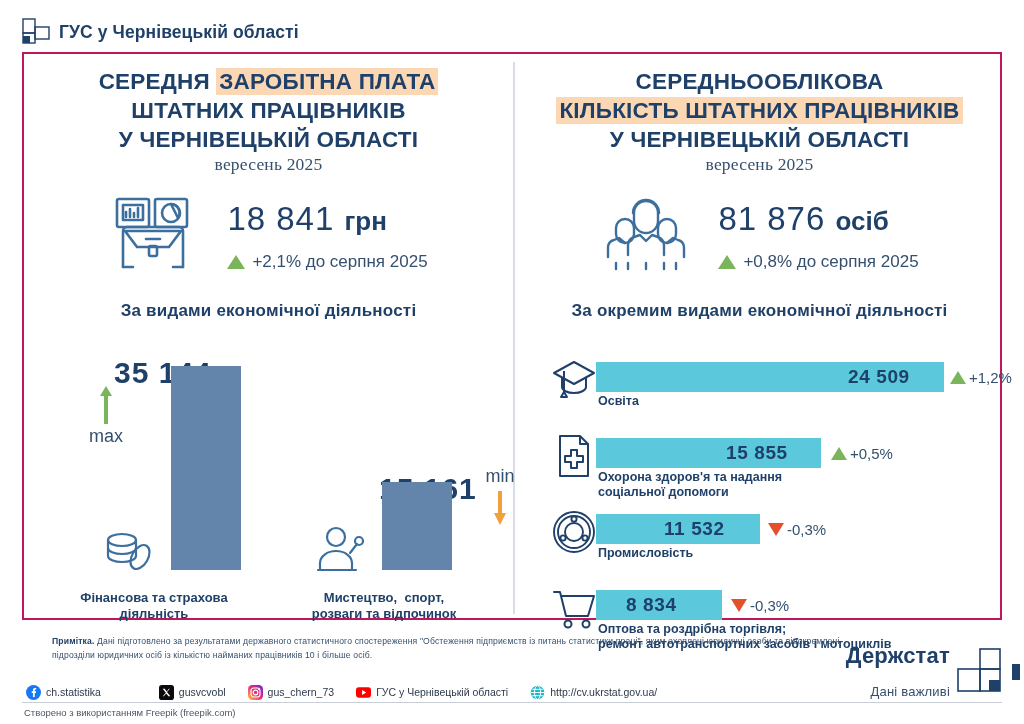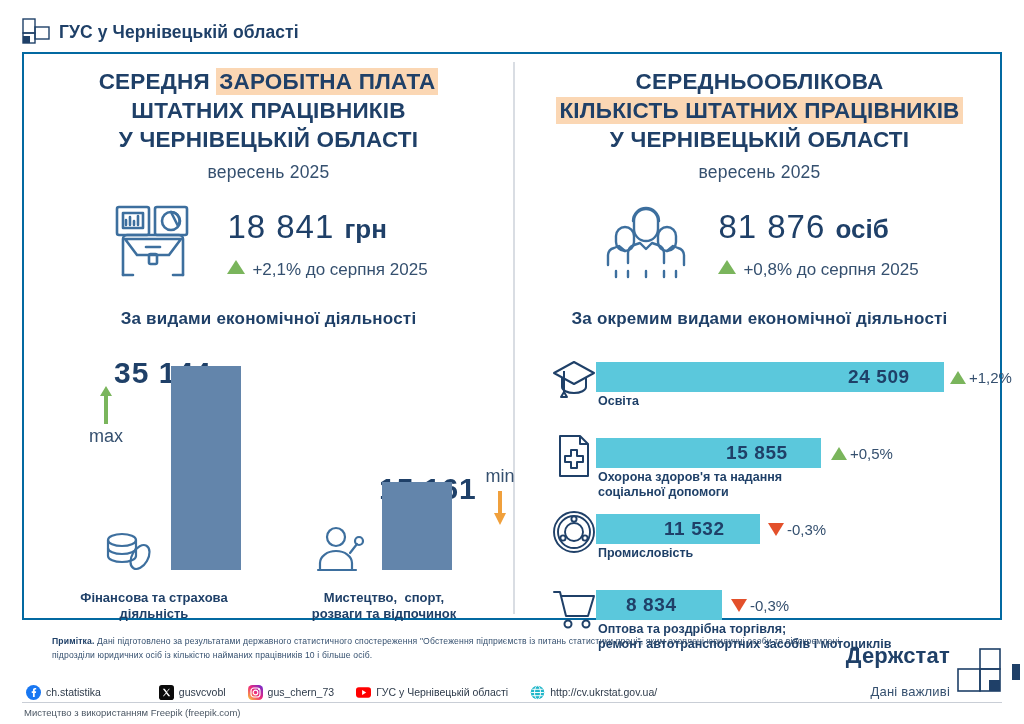--- a/index.html
+++ b/index.html
@@ -24,21 +24,21 @@
   .logo-mark { width: 28px; height: 28px; display: block; }
   .header-title {
     font-size: 17.5px; font-weight: 700; color: #1f4068;
     letter-spacing: .1px; white-space: nowrap;
   }
 
   
   .frame {
     position: absolute;
     left: 22px; top: 52px; width: 980px; height: 568px;
-    border: 2px solid #0369a1;
+    border: 2px solid #be185d;
     background: #fff;
   }
   .divider {
     position: absolute; left: 489px; top: 8px;
     width: 2px; height: 552px; background: #d9dde3;
   }
 
   
   .panel { position: absolute; top: 0; height: 100%; }
   .panel-left  { left: 0;     width: 489px; }
@@ -49,37 +49,37 @@
     font-size: 22.5px; font-weight: 700; color: #1f4068;
     line-height: 1.28; letter-spacing: .2px;
     white-space: nowrap;
   }
   .t-line .hl {
     background: #fbd7b4;
     padding: 1px 3px;
   }
   .t-sub {
     font-size: 17.5px; font-weight: 400; color: #35506f;
-    margin-top: 8px; letter-spacing: .2px;
+    margin-top: 0; letter-spacing: .2px; font-family: Liberation Serif, serif;
   }
 
   
   .kpi {
     display: flex; align-items: center; justify-content: center;
     gap: 26px; margin-top: 18px;
   }
   .kpi-icon { width: 92px; height: 84px; flex: none; }
   .kpi-text { }
   .kpi-value {
     font-size: 33px; font-weight: 400; color: #1f4068;
     letter-spacing: 1px; line-height: 1;
   }
   .kpi-value .unit { font-weight: 700; font-size: 26px; letter-spacing: 0; }
   .kpi-delta {
-    display: flex; align-items: flex-start; gap: 7px;
+    display: flex; align-items: center; gap: 7px;
     margin-top: 17px;
     font-size: 17px; color: #35506f;
   }
   .tri-up   { width: 0; height: 0; border-left: 9px solid transparent;
               border-right: 9px solid transparent; border-bottom: 14px solid #7ab55c; }
   .tri-down { width: 0; height: 0; border-left: 9px solid transparent;
               border-right: 9px solid transparent; border-top: 14px solid #e3502b; }
 
   .section-title {
     text-align: center; margin-top: 20px;
@@ -514,14 +514,14 @@
             <ellipse cx="8" cy="8" rx="3.2" ry="7.2"></ellipse>
             <path d="M1.2 8h13.6M2.4 4.6h11.2M2.4 11.4h11.2"></path>
           </g>
         </svg>
       </span>
       <span>http://cv.ukrstat.gov.ua/</span>
     </a>
   </div>
 
   <div class="rule"></div>
-  <div class="credit">Мистецтво з використанням Freepik (freepik.com)</div>
+  <div class="credit">Створено з використанням Freepik (freepik.com)</div>
 </div>
 
 </body></html>

